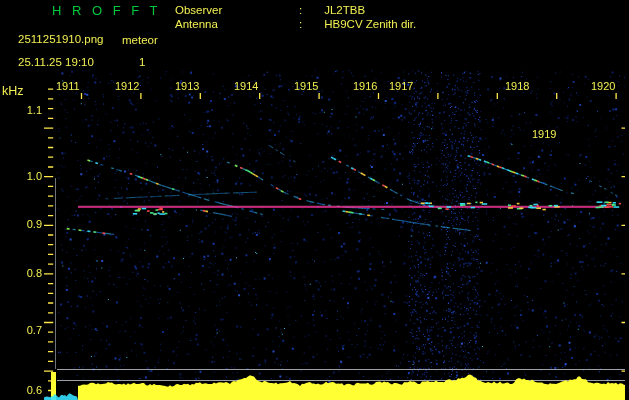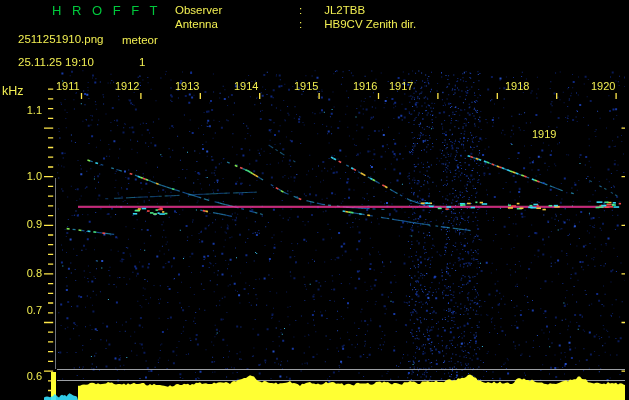--- a/index.html
+++ b/index.html
@@ -378,22 +378,22 @@
     <div class="irow"><span class="ilabel">Observer</span><span class="icolon">:</span><span class="ival">JL2TBB</span></div>
     <div class="irow"><span class="ilabel">Antenna</span><span class="icolon">:</span><span class="ival">HB9CV Zenith dir.</span></div>
   </div>
 
   <div class="txt khz">kHz</div>
 
   <div class="txt ylab" style="top:104px;">1.1</div>
   <div class="txt ylab" style="top:170px;">1.0</div>
   <div class="txt ylab" style="top:218px;">0.9</div>
   <div class="txt ylab" style="top:267px;">0.8</div>
-  <div class="txt ylab" style="top:304px;">0.7</div>
-  <div class="txt ylab" style="top:370px;text-align:right;">0.6</div>
+  <div class="txt ylab" style="top:324px;">0.7</div>
+  <div class="txt ylab" style="top:384px;text-align:right;">0.6</div>
 
   <div class="txt xlab" style="left:56px;">1911</div>
   <div class="txt xlab" style="left:115px;">1912</div>
   <div class="txt xlab" style="left:175px;">1913</div>
   <div class="txt xlab" style="left:234px;">1914</div>
   <div class="txt xlab" style="left:294px;">1915</div>
   <div class="txt xlab" style="left:353px;">1916</div>
   <div class="txt xlab" style="left:389px;">1917</div>
   <div class="txt xlab" style="left:472px;margin-left:33px;">1918</div>
   <div class="txt xlab" style="left:532px;margin-top:48px;">1919</div>

